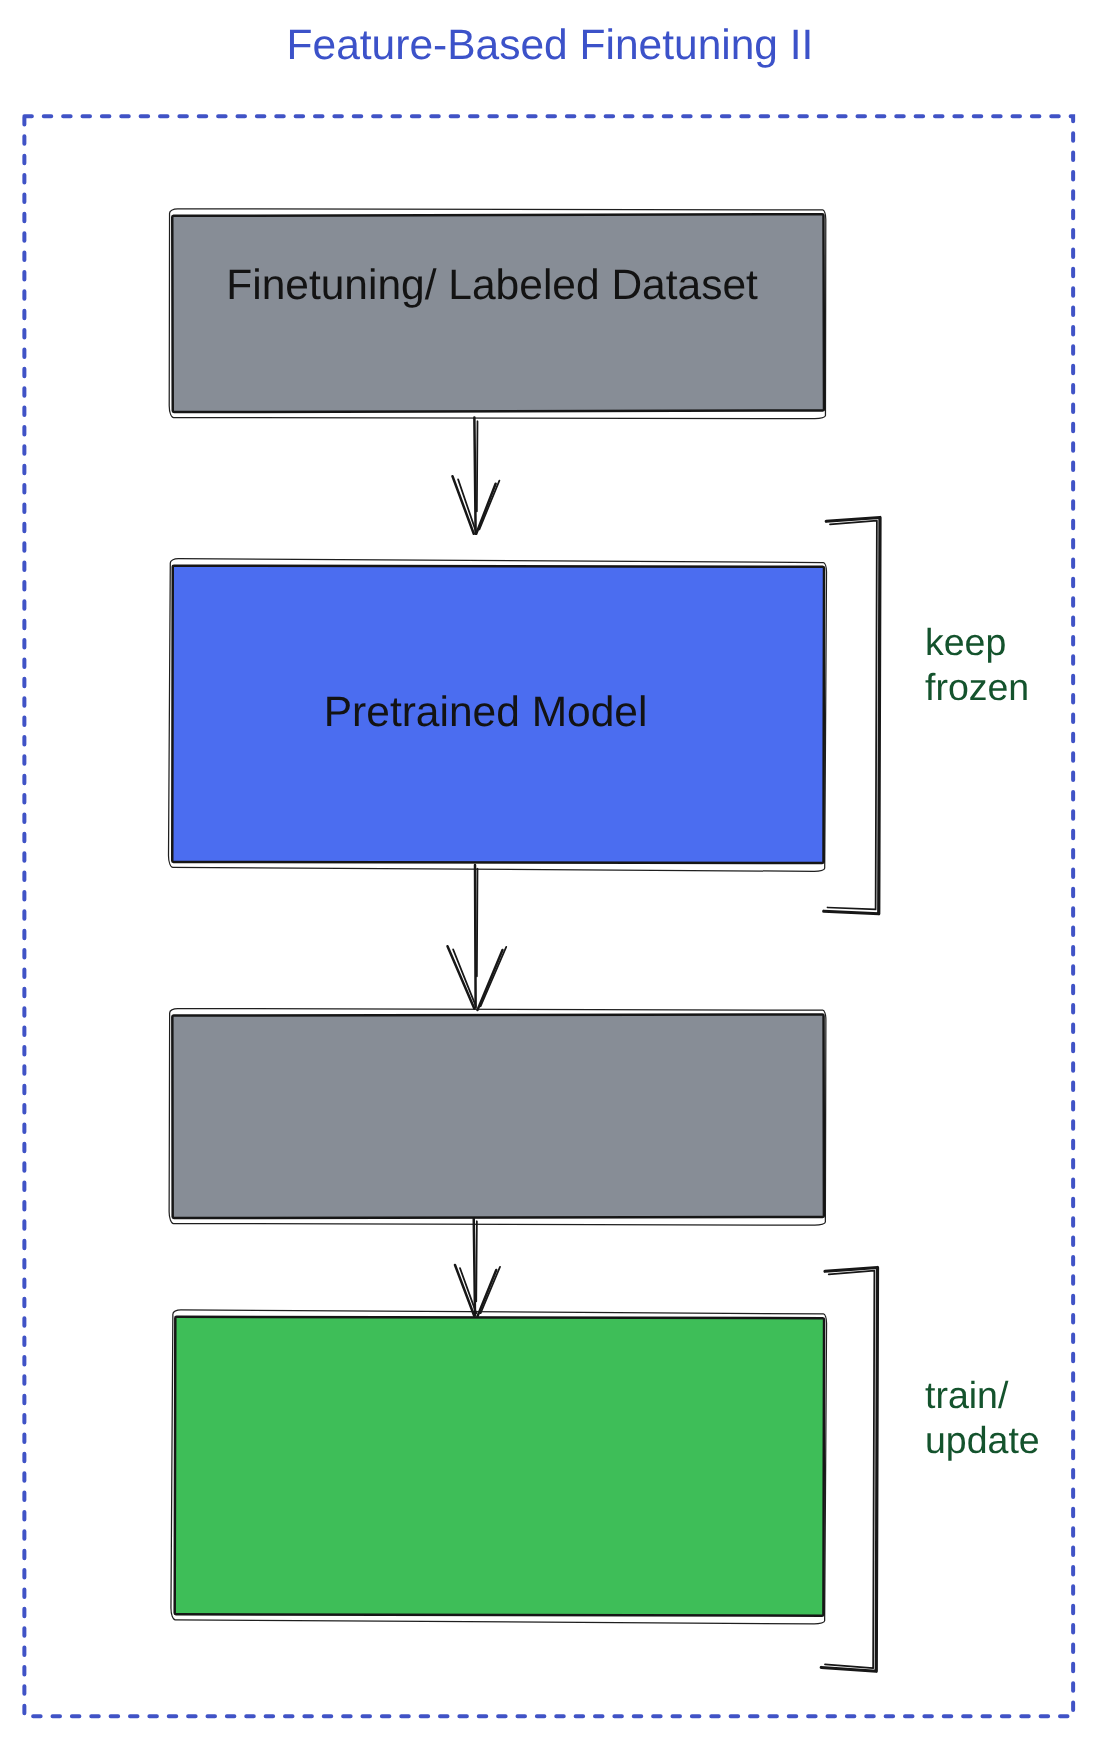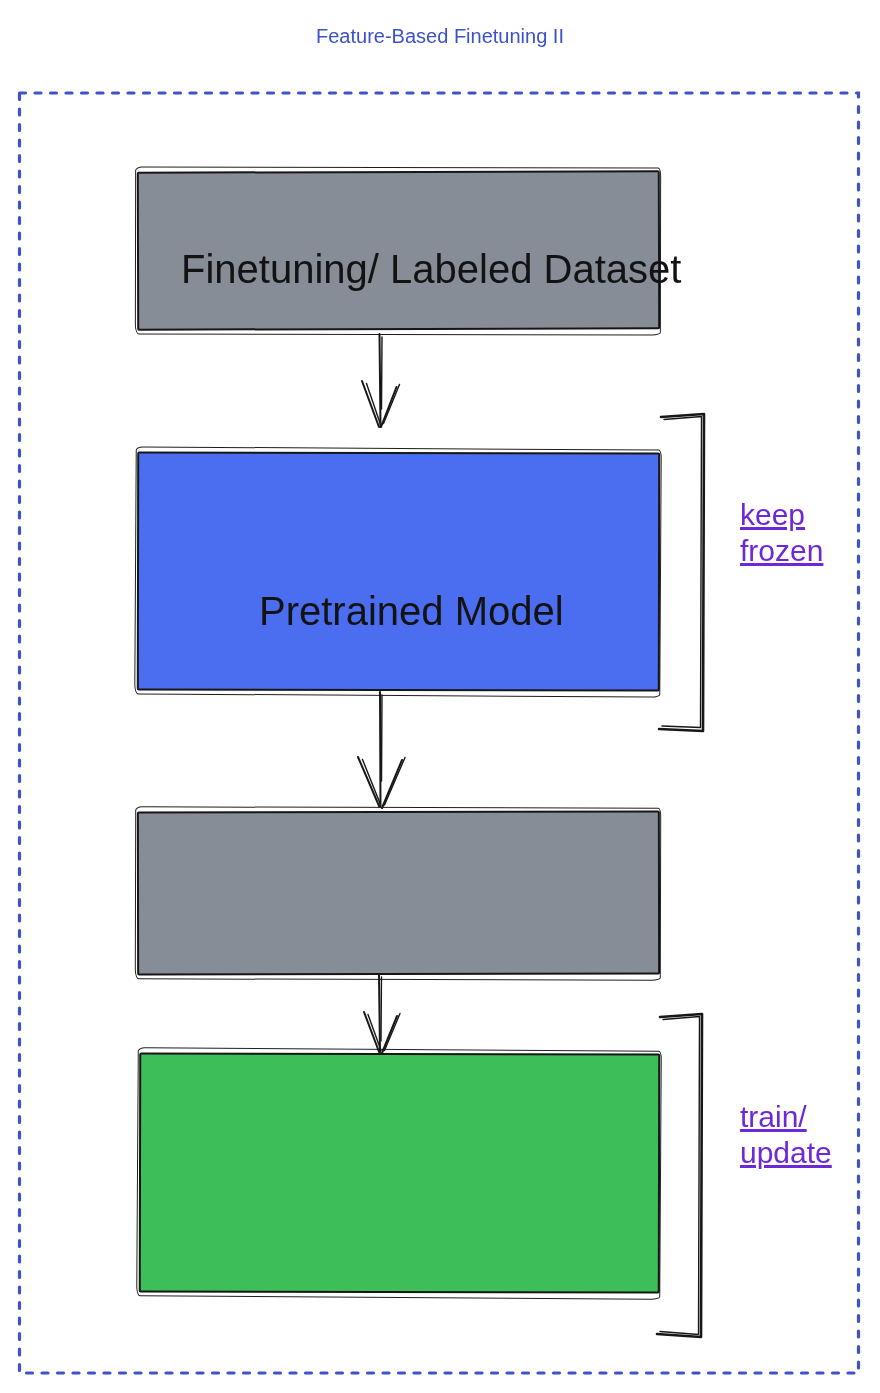--- a/index.html
+++ b/index.html
@@ -2,43 +2,43 @@
 <html><head>
 <meta charset="utf-8">
 <style>
   html,body{margin:0;padding:0;background:#ffffff;}
   .canvas{
     position:relative;width:880px;height:1393px;background:#ffffff;overflow:hidden;
     font-family:"Liberation Sans", sans-serif;color:#131313;
   }
   .diagram-title{
     position:absolute;left:0;top:20px;width:880px;text-align:center;
-    font-size:20px;line-height:32px;color:#3c52c9;
+    font-size:34px;line-height:32px;color:#3c52c9;
   }
   
   .node{position:absolute;border:2.6px solid #161616;border-radius:2px;box-sizing:border-box;}
   .node::before{
     content:"";position:absolute;inset:-6px -3px -7px -4px;
     border:1.7px solid rgba(12,12,12,.92);
     border-radius:7px 3px 9px 4px / 4px 8px 3px 10px;
     transform:rotate(.25deg);pointer-events:none;
   }
   .n1{left:137px;top:171px;width:523px;height:159px;transform:rotate(-.15deg);}
   .n2{left:137px;top:452px;width:523px;height:239px;transform:rotate(.1deg);}
   .n3{left:137px;top:811px;width:523px;height:164px;transform:rotate(-.1deg);}
   .n4{left:139px;top:1053px;width:521px;height:240px;transform:rotate(.12deg);}
   .node-label{
-    position:absolute;font-size:40px;line-height:34px;white-space:nowrap;color:#131313;margin-top:41px;
+    position:absolute;font-size:34px;line-height:34px;white-space:nowrap;color:#131313;
   }
   .l1{left:181px;top:211px;}
   .l2{left:259px;top:553px;}
   .l3{left:241px;top:872px;}
   .l4{left:192px;top:1154px;}
   .side-note{
-    position:absolute;font-size:30px;line-height:36px;color:#6d28d9;white-space:pre-line;text-decoration:underline;
+    position:absolute;font-size:30px;line-height:36px;color:#14532d;white-space:pre-line;
   }
   .a1{left:740px;top:497px;}
   .a2{left:740px;top:1099px;}
   svg.overlay{position:absolute;left:0;top:0;pointer-events:none;}
   svg .ink{stroke:#171717;fill:none;stroke-linecap:round;stroke-linejoin:round;}
 </style>
 </head>
 <body>
 
 <div class="canvas">

